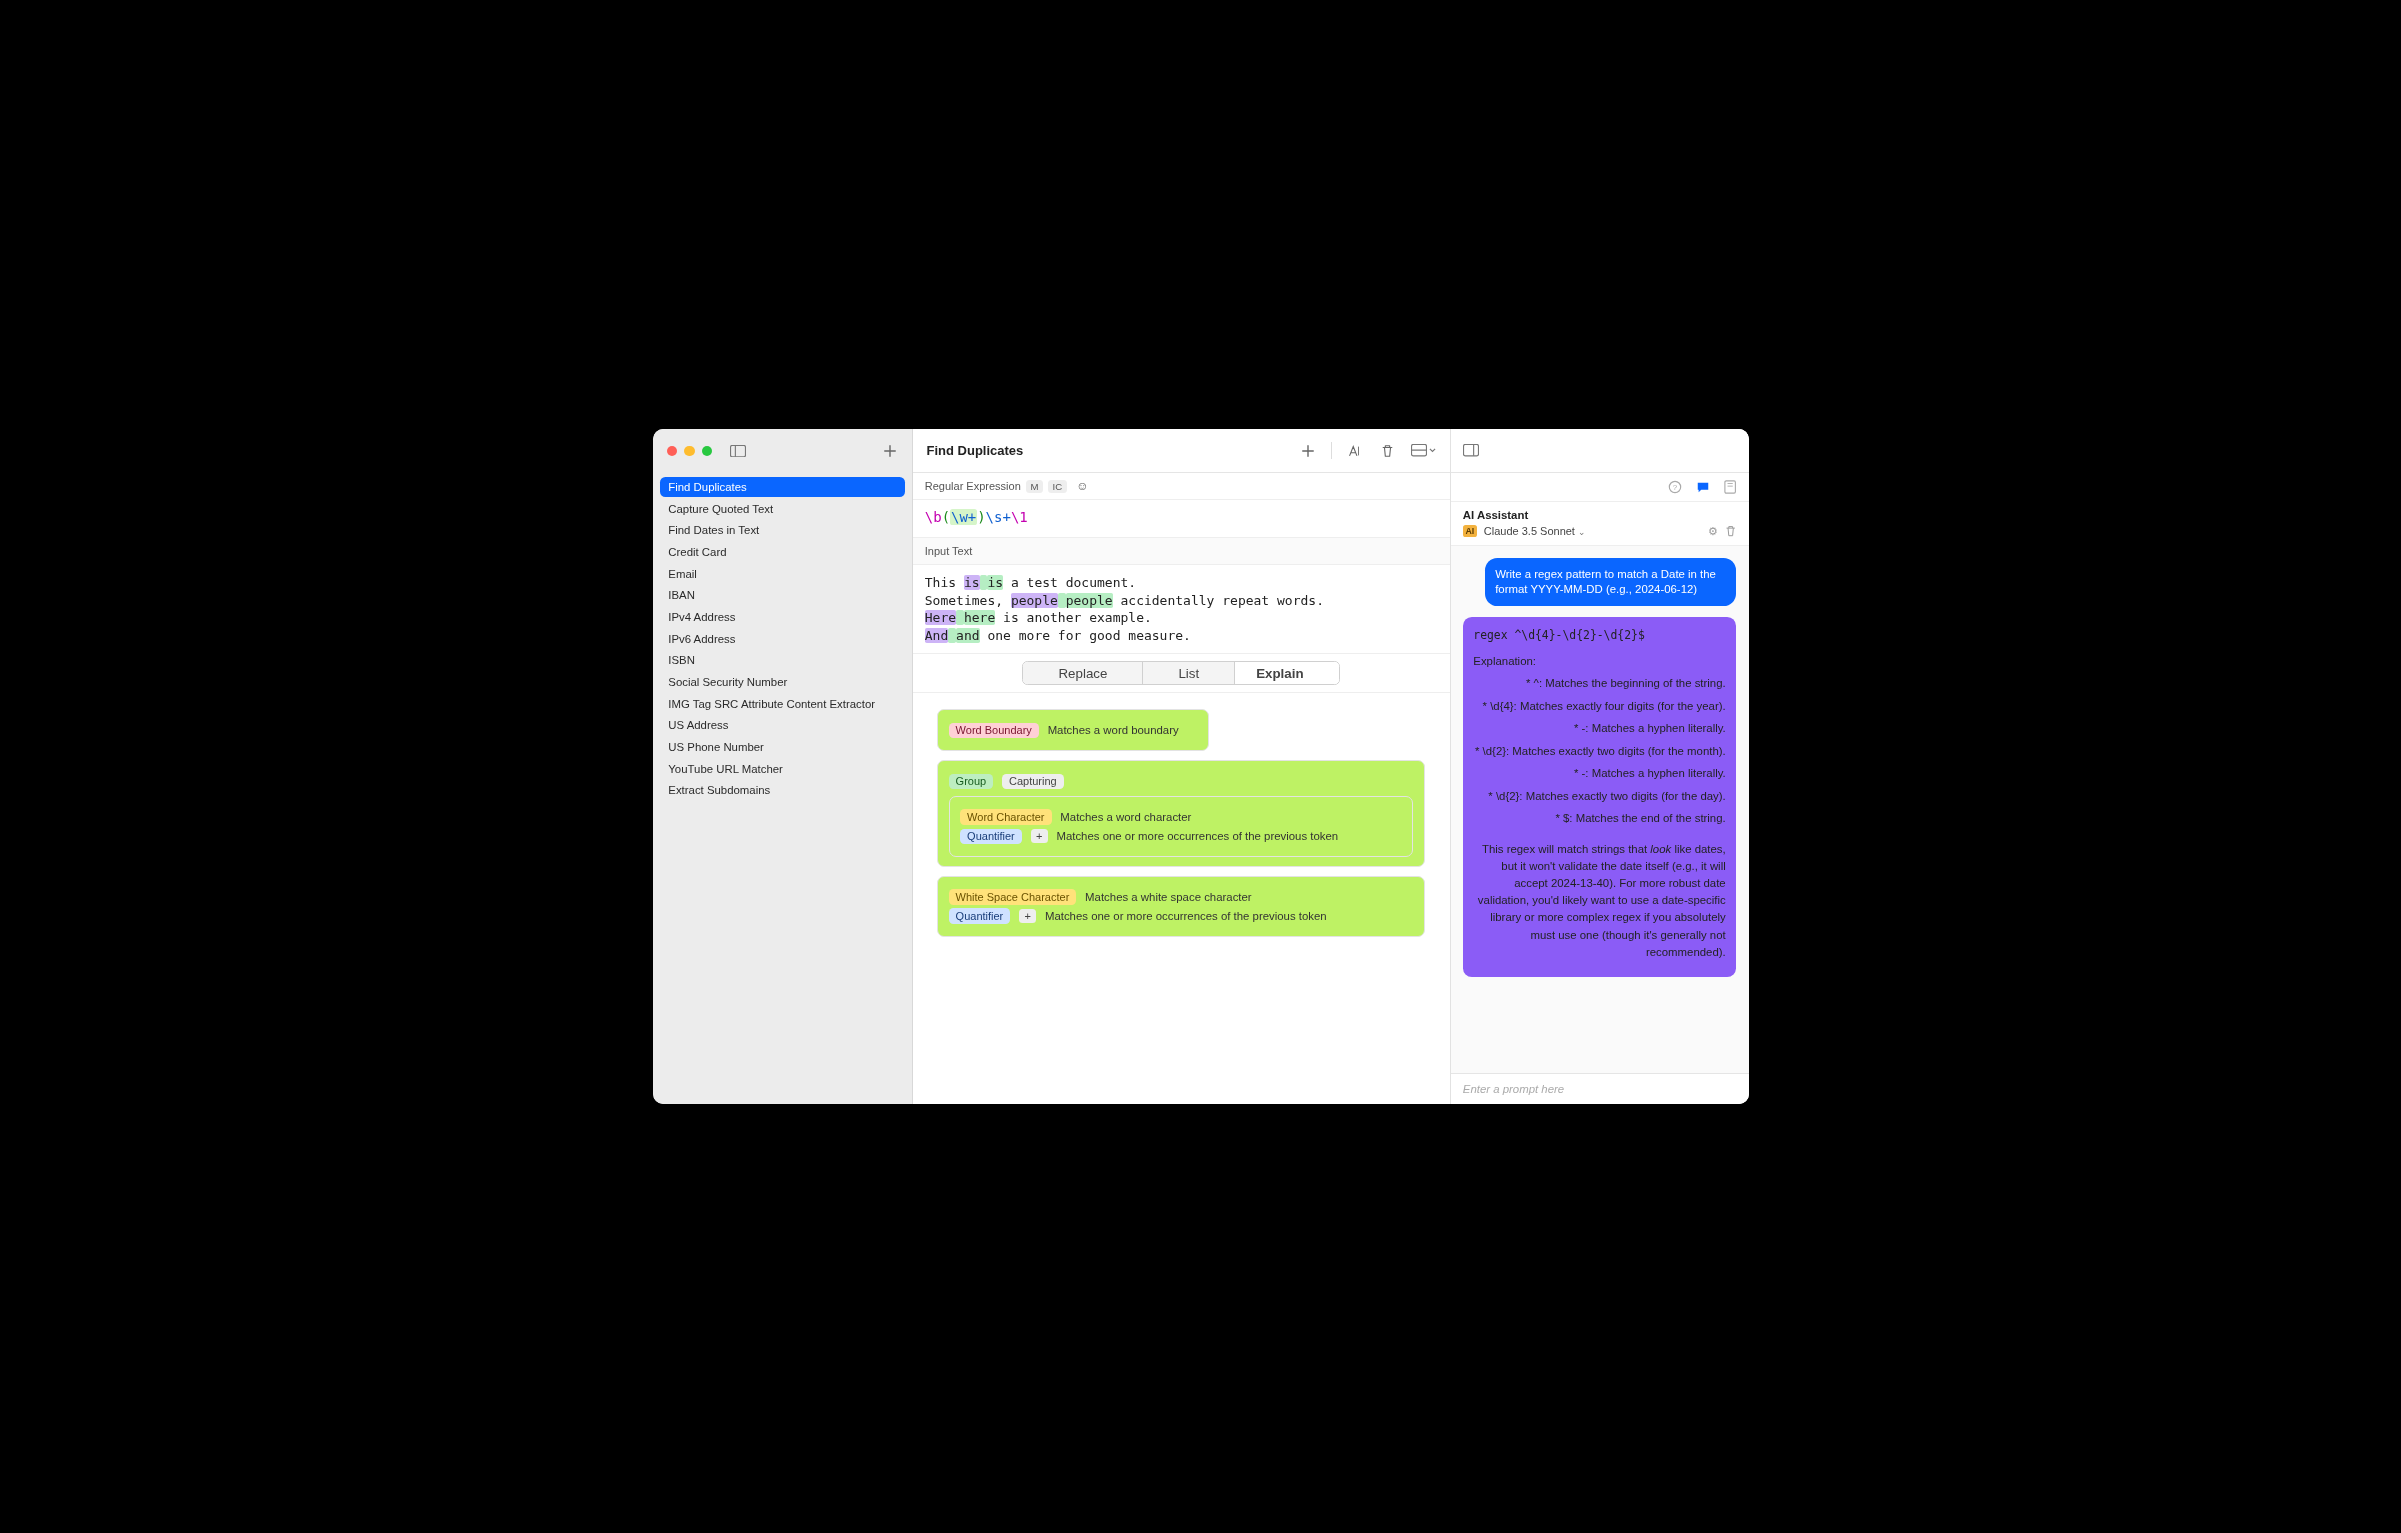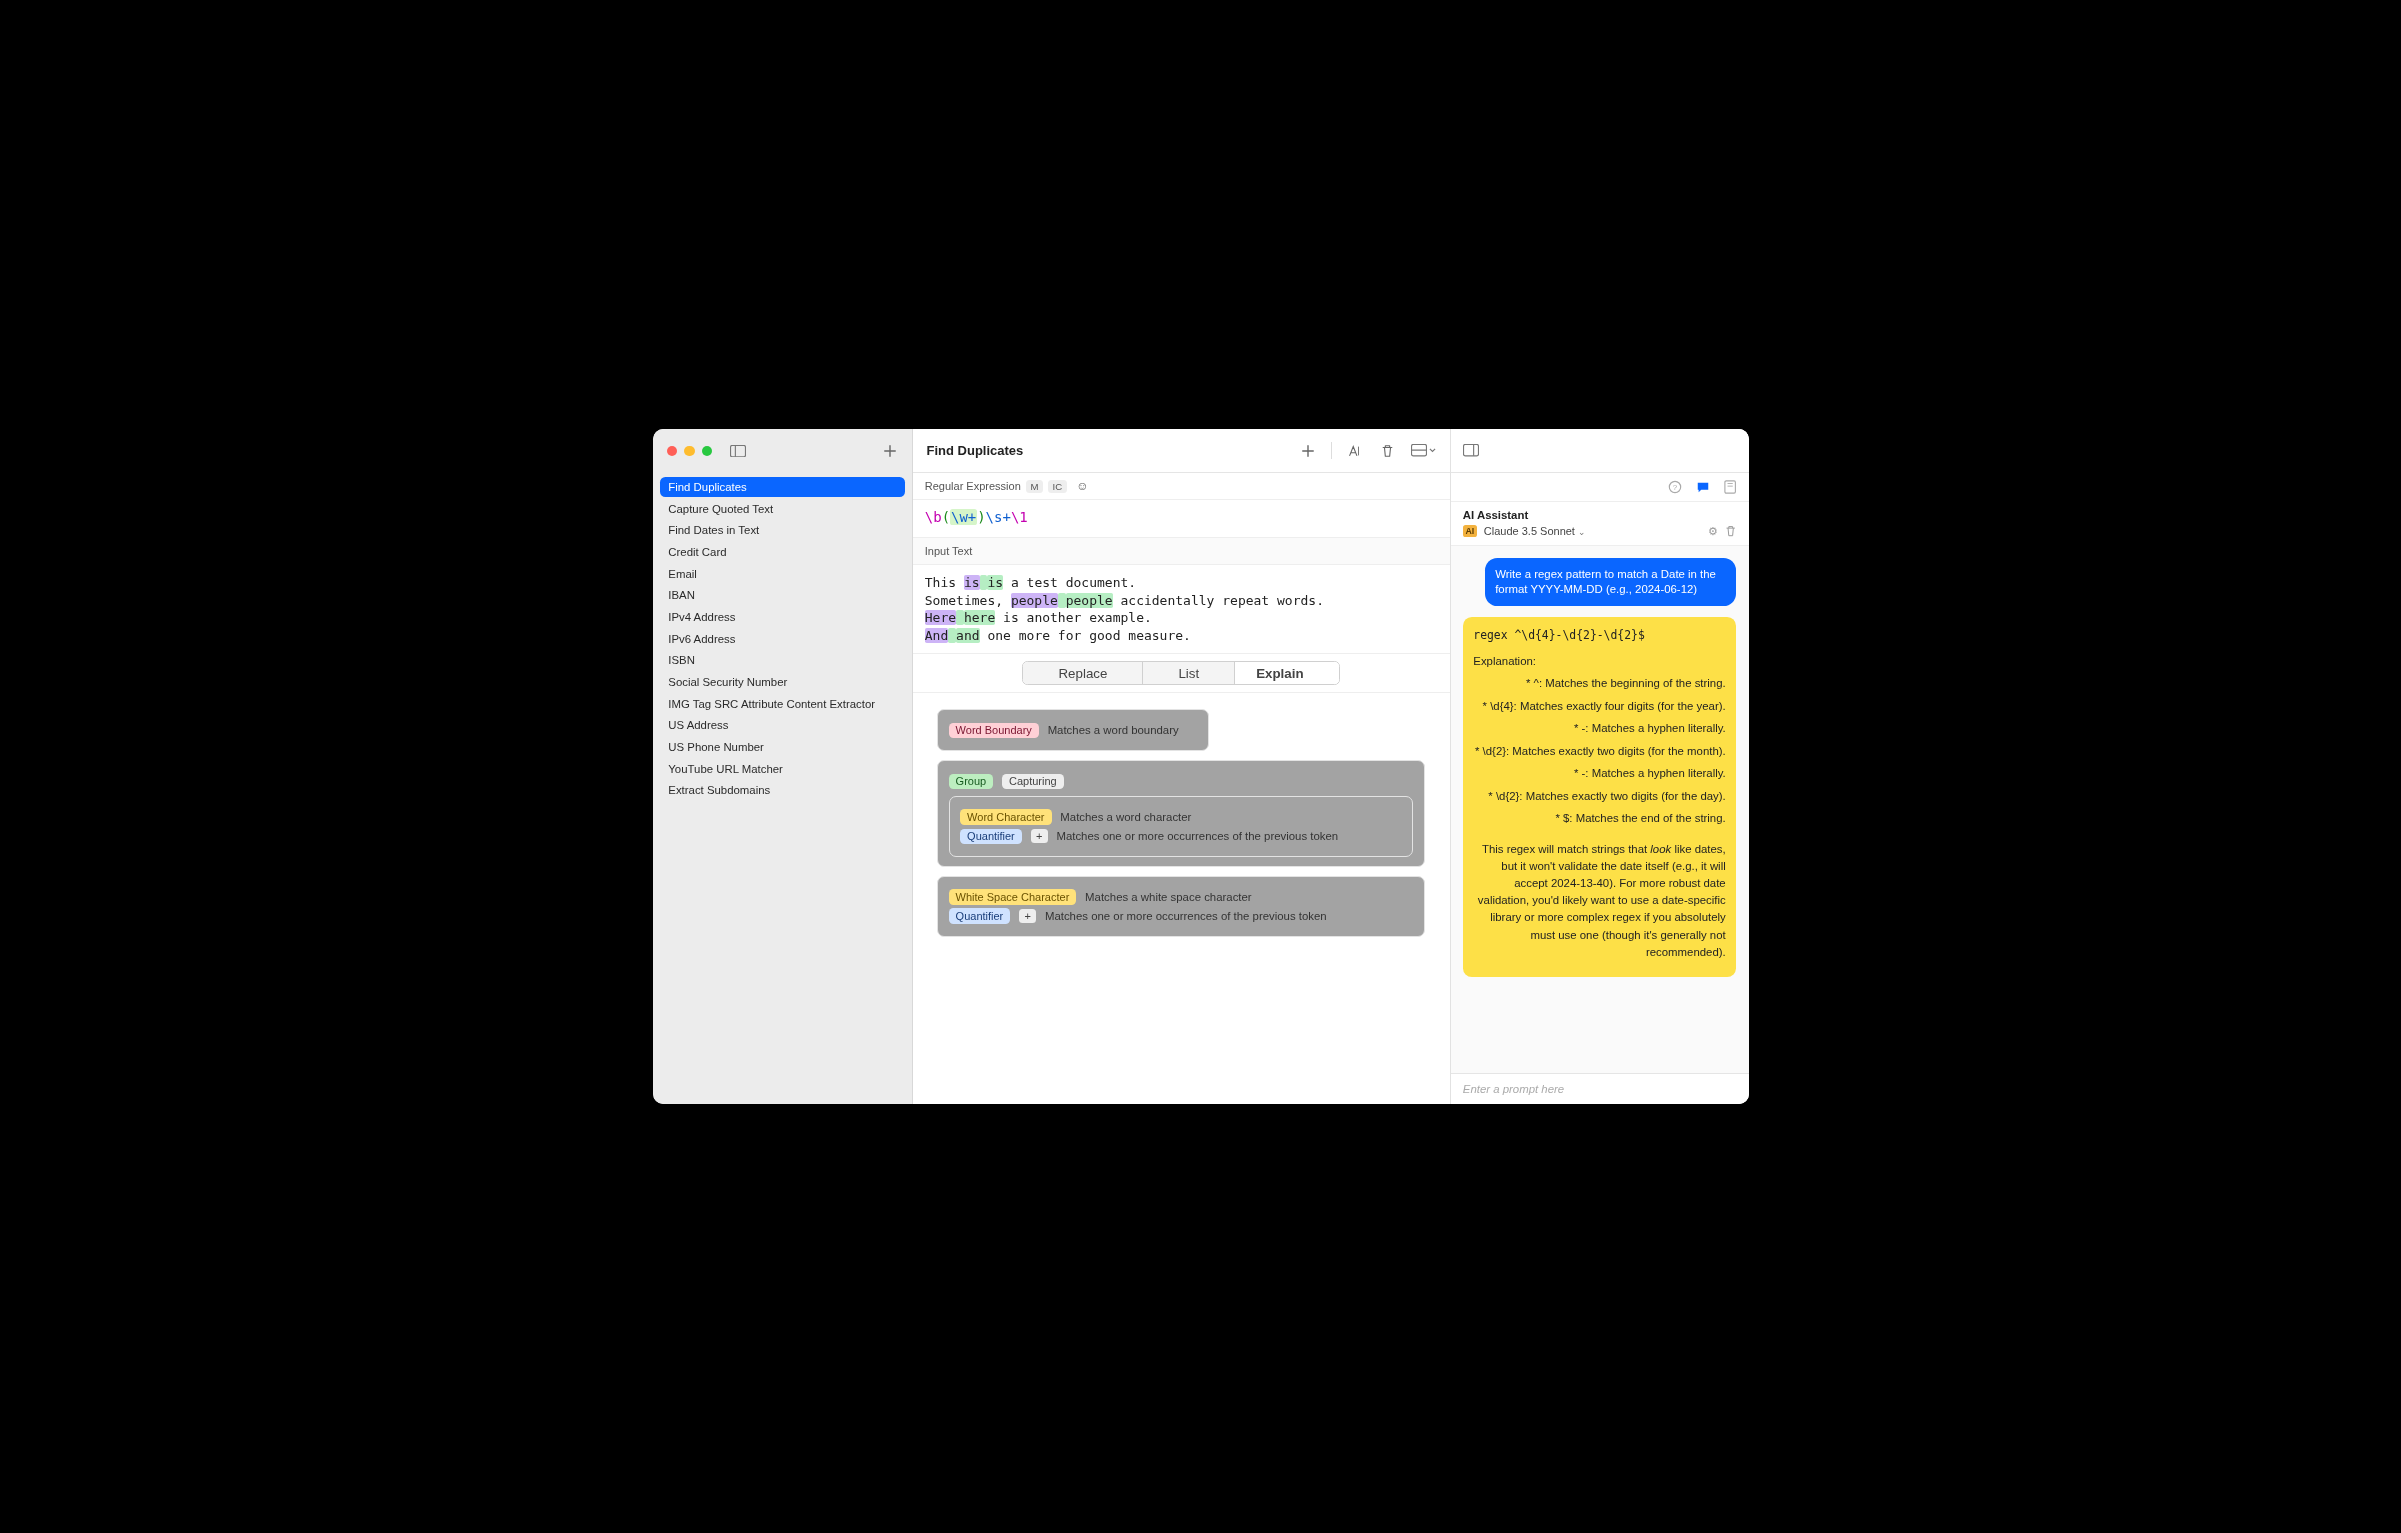--- a/index.html
+++ b/index.html
@@ -113,21 +113,21 @@
 }
 .seg button{
   background:#f4f4f4; border:none; padding:3.5px 35px; color:#444; cursor:default;
 }
 .seg button + button{ border-left:0.9px solid #d0d0d0;}
 .seg button.active{ background:#fff; font-weight:700;padding-left:21px;}
 
 .explain { flex:1; overflow:auto; padding: 16px 24.6px; }
 .card {
   border:0.9px solid #e3e3e3; border-radius:7px; padding:8.8px 10.5px; margin-bottom:8.8px;
-  background:#a3a3a3;
+  background:#bef264;
 }
 .row { display:flex; align-items:center; gap:8.8px; flex-wrap:wrap; margin:3.5px 0;}
 .pill { border-radius:4.4px; padding:1.8px 7px; font-size:11px;}
 .pill.red{background:#ffd0d6;color:#7a1430;}
 .pill.green{background:#bdeec0;color:#175c1f;}
 .pill.yellow{background:#ffe27a;color:#6a5200;}
 .pill.blue{background:#cfe2ff;color:#1a3e7a;}
 .pill.green2{background:#8fe8a6;color:#0c4a1f;}
 .pill.gray{background:#eee;color:#444;}
 .pill.plus{background:#eee;color:#444; padding:0.9px 5.3px; border-radius:3.5px;}
@@ -152,21 +152,21 @@
 .ai-title{font-weight:600;}
 .ai-model-row{display:flex;align-items:center;gap:7px;margin-top:3.5px;color:#444;font-size:11px;}
 .ai-badge{background:#f3b23e;color:#5a3a00;border-radius:2.6px;font-size:8.8px;font-weight:700;padding:0.9px 2.6px;}
 .chevron{font-size:8.8px;color:#777;}
 .conversation{flex:1;overflow:auto;padding:12.3px;display:flex;flex-direction:column;gap:10.5px;}
 .user-bubble{
   align-self:flex-end; max-width:92%;
   background:#0a66ff;color:#fff;border-radius:12.3px;padding:8.8px 10.5px;font-size:11.4px;line-height:1.35;
 }
 .assistant-bubble{
-  align-self:stretch; background:#fde047; border-radius:8.8px; padding:10.5px; font-size:11.4px; line-height:1.5; color:#222;
+  align-self:stretch; background:#8b5cf6; border-radius:8.8px; padding:10.5px; font-size:11.4px; line-height:1.5; color:#222;
 }
 .assistant-bubble code, .codeblock{
   font-family: ui-monospace, SFMono-Regular, Menlo, monospace;
 }
 .codeblock{display:block;margin-bottom:8.8px;font-size:11.4px;}
 .assistant-bubble h4{font-size:11.4px;font-weight:400;margin-bottom:5.3px;}
 .assistant-bubble p{margin:5.3px 0;text-align:right;}
 .prompt-row{
   border-top:0.9px solid #e5e5e5; padding:8.8px 12.3px; background:#fff;
 }

